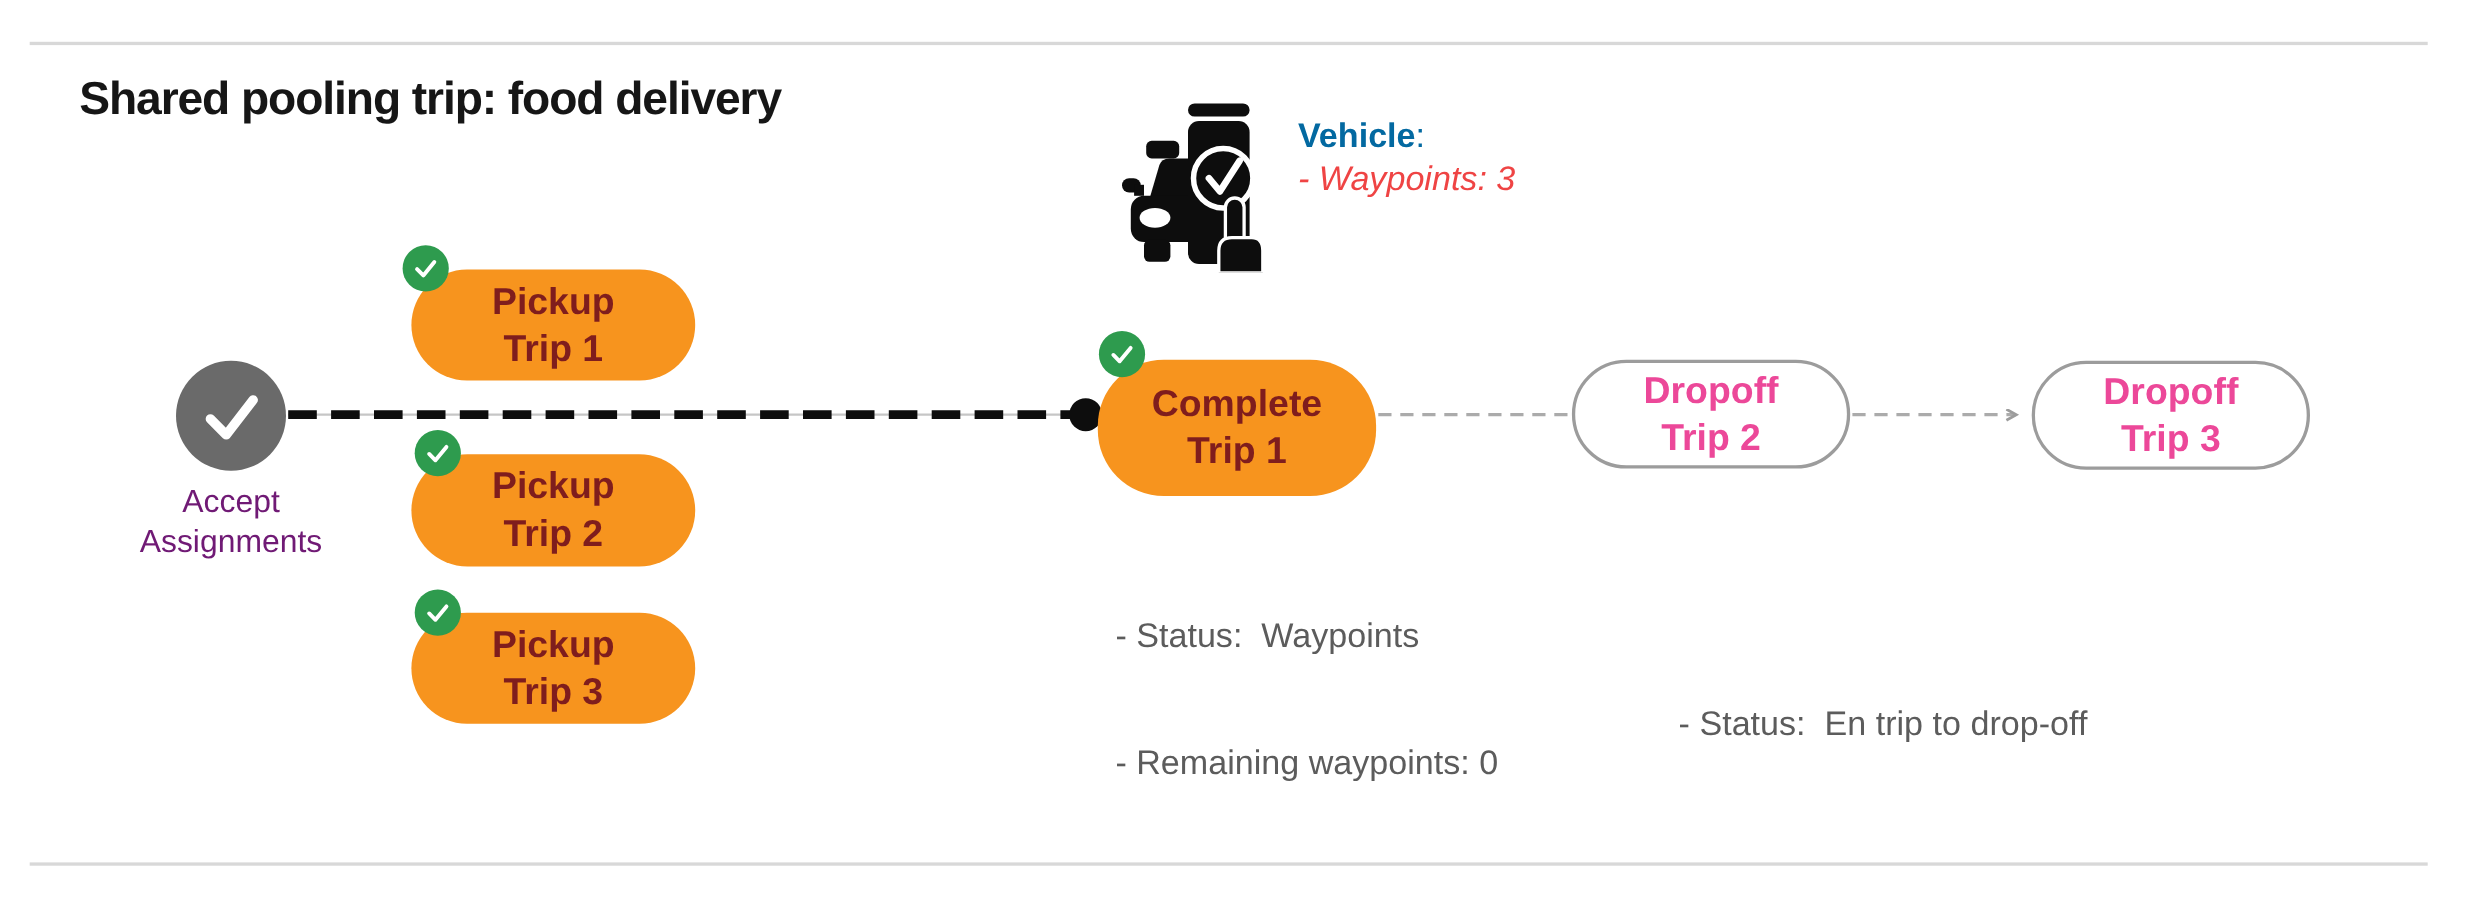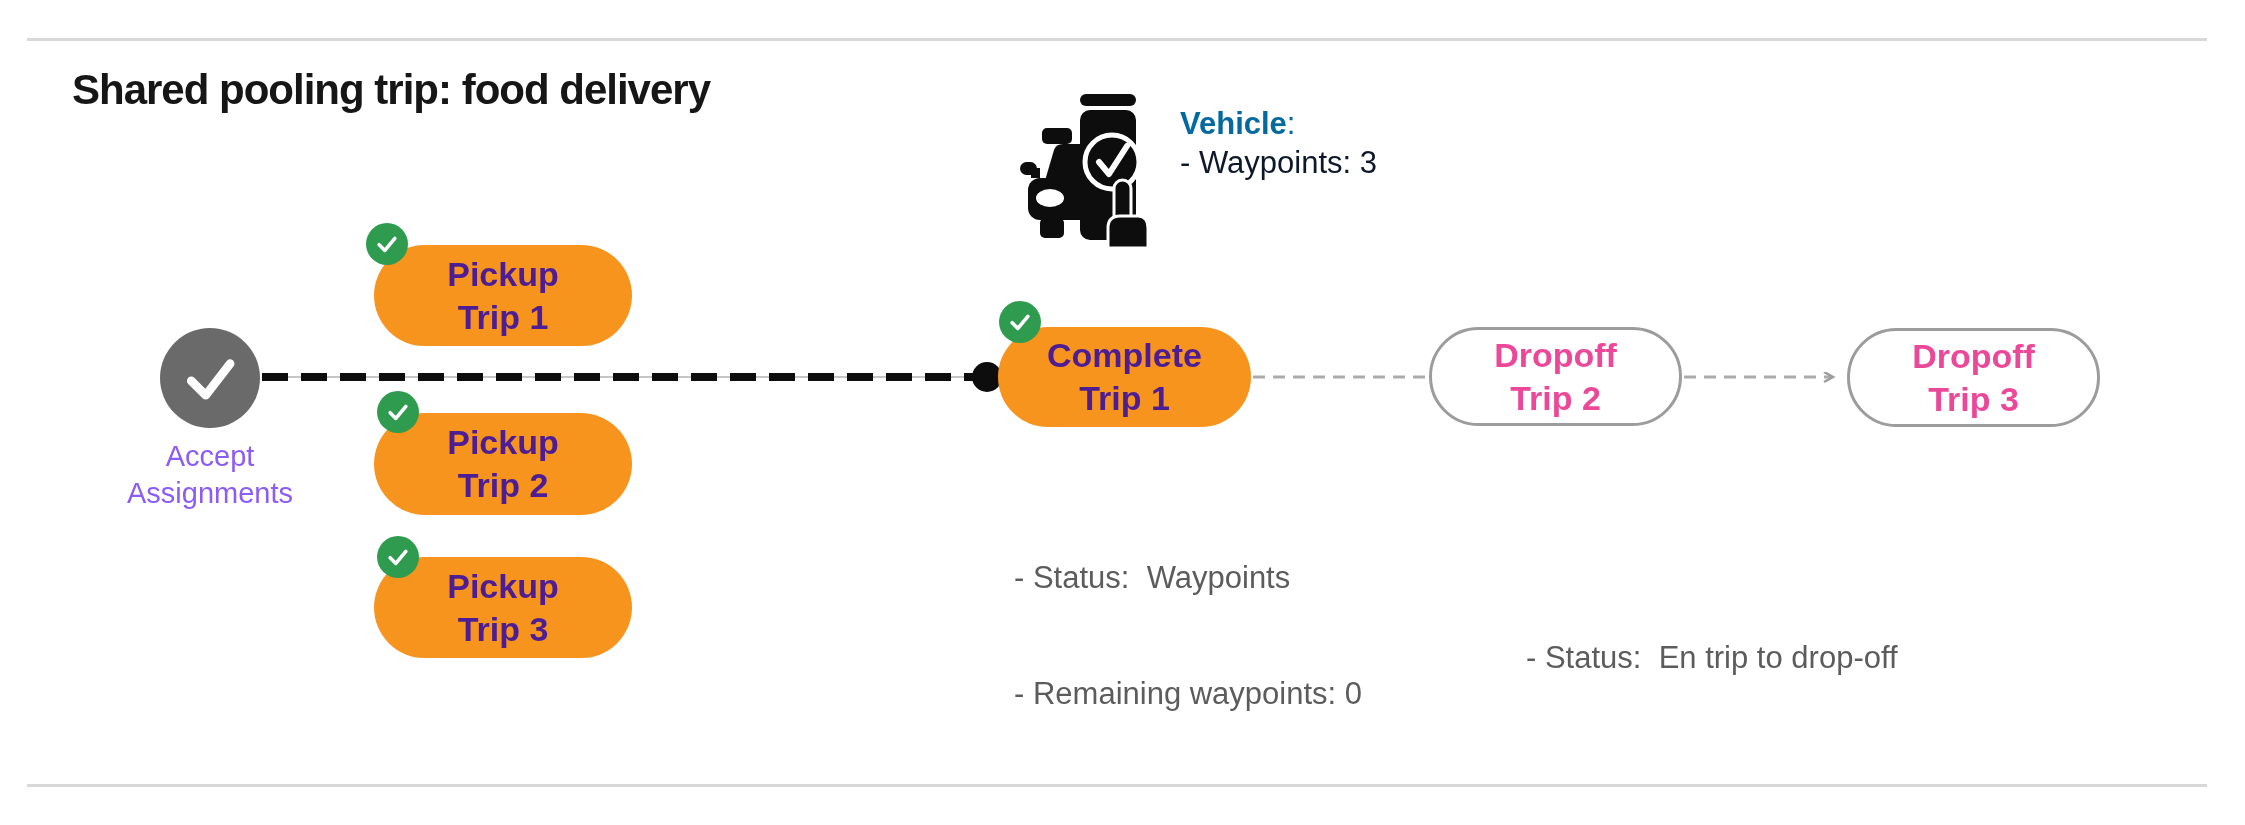--- a/index.html
+++ b/index.html
@@ -13,42 +13,42 @@
 
   .page-title{
     position:absolute;left:72px;top:66px;font-size:42px;font-weight:700;
     color:#161616;letter-spacing:-1px;white-space:nowrap;
   }
 
   
   .vehicle-icon{position:absolute;left:1020px;top:88px;width:130px;height:160px;}
   .vehicle-text{position:absolute;left:1180px;top:104px;font-size:31px;line-height:39px;color:#5c5c5c;}
   .vehicle-text .v-head{font-weight:700;color:#0369a1;}
-  .vehicle-text .v-detail{color:#0f172a;}
+  .vehicle-text .v-detail{color:#ef4444;font-style:italic;}
 
   
   .connector-layer{position:absolute;left:0;top:0;width:2245px;height:825px;z-index:1;}
 
   
   .start-node{
     position:absolute;left:160px;top:328px;width:100px;height:100px;border-radius:50%;
     background:#6a6a6a;z-index:2;display:flex;align-items:center;justify-content:center;
   }
   .start-label{
     position:absolute;left:55px;top:438px;width:310px;text-align:center;
-    font-size:29px;line-height:37px;color:#8b5cf6;z-index:2;
+    font-size:29px;line-height:37px;color:#701a75;z-index:2;
   }
 
   
   .pill{
-    position:absolute;width:253px;height:100px;border-radius:60px;z-index:2;
+    position:absolute;width:253px;height:124px;border-radius:60px;z-index:2;
     display:flex;flex-direction:column;align-items:center;justify-content:center;
     font-size:34px;font-weight:700;line-height:43px;text-align:center;
   }
-  .pill.orange{background:#f7941e;color:#4c1d95;}
+  .pill.orange{background:#f7941e;color:#7f1d1d;}
   .pill.outline{background:#ffffff;border:3px solid #9c9c9c;color:#ec4899;width:247px;height:93px;}
   .pill.p1{left:374px;top:245px;width:258px;height:101px;}
   .pill.p2{left:374px;top:413px;width:258px;height:102px;}
   .pill.p3{left:374px;top:557px;width:258px;height:101px;}
   .pill.pc{left:998px;top:327px;}
   .pill.d2{left:1429px;top:327px;}
   .pill.d3{left:1847px;top:328px;}
 
   
   .badge{

